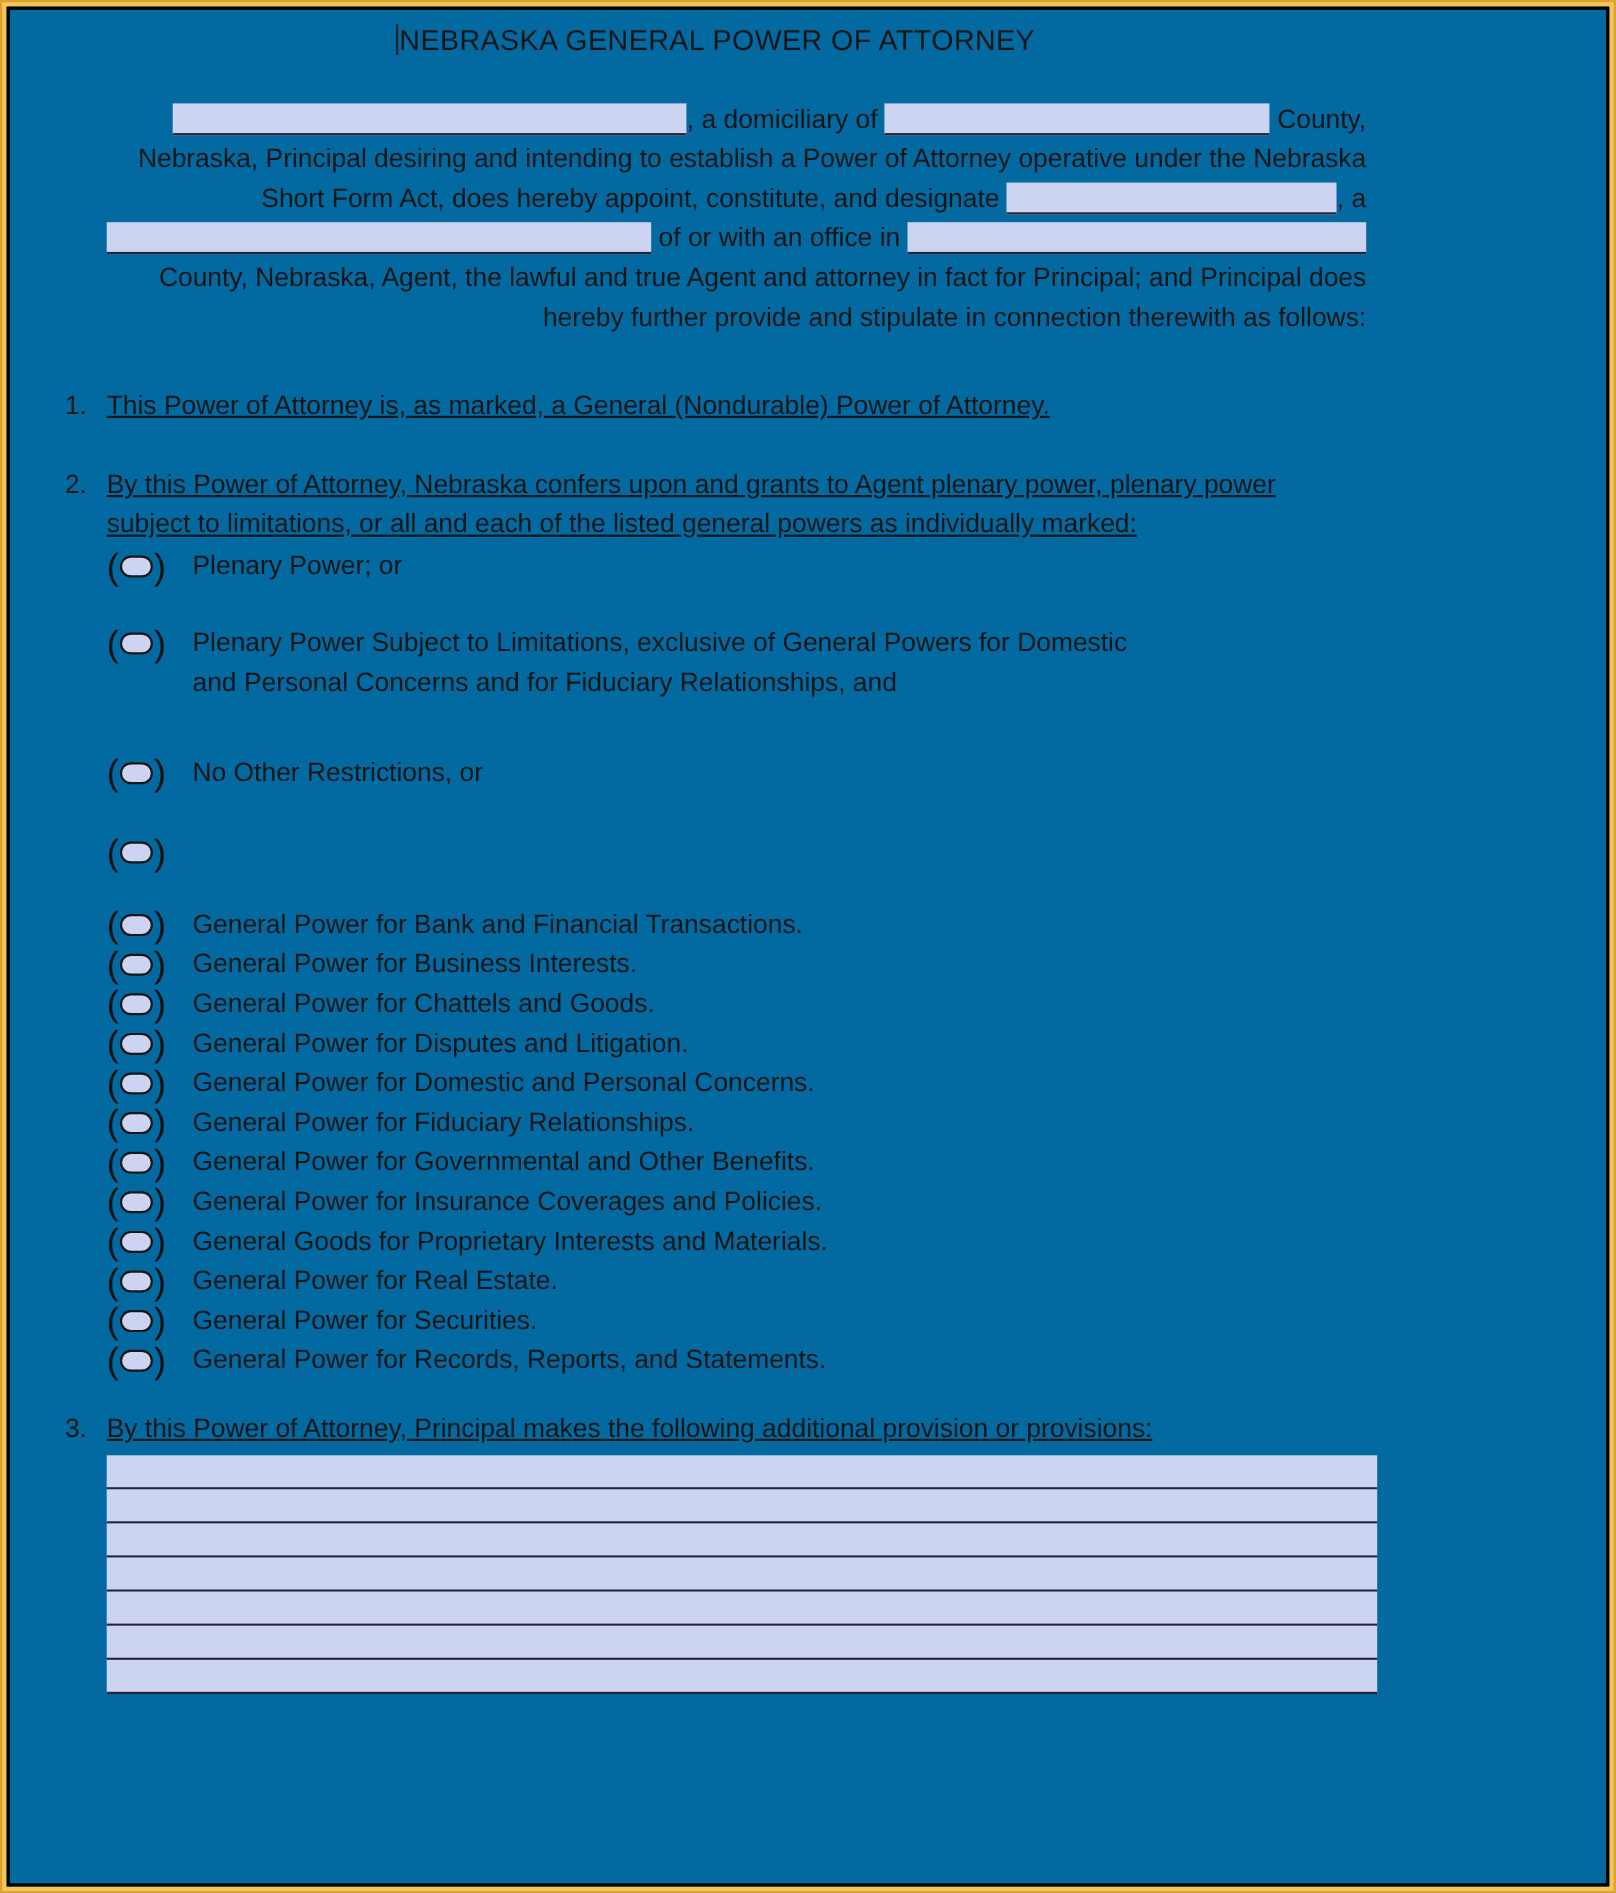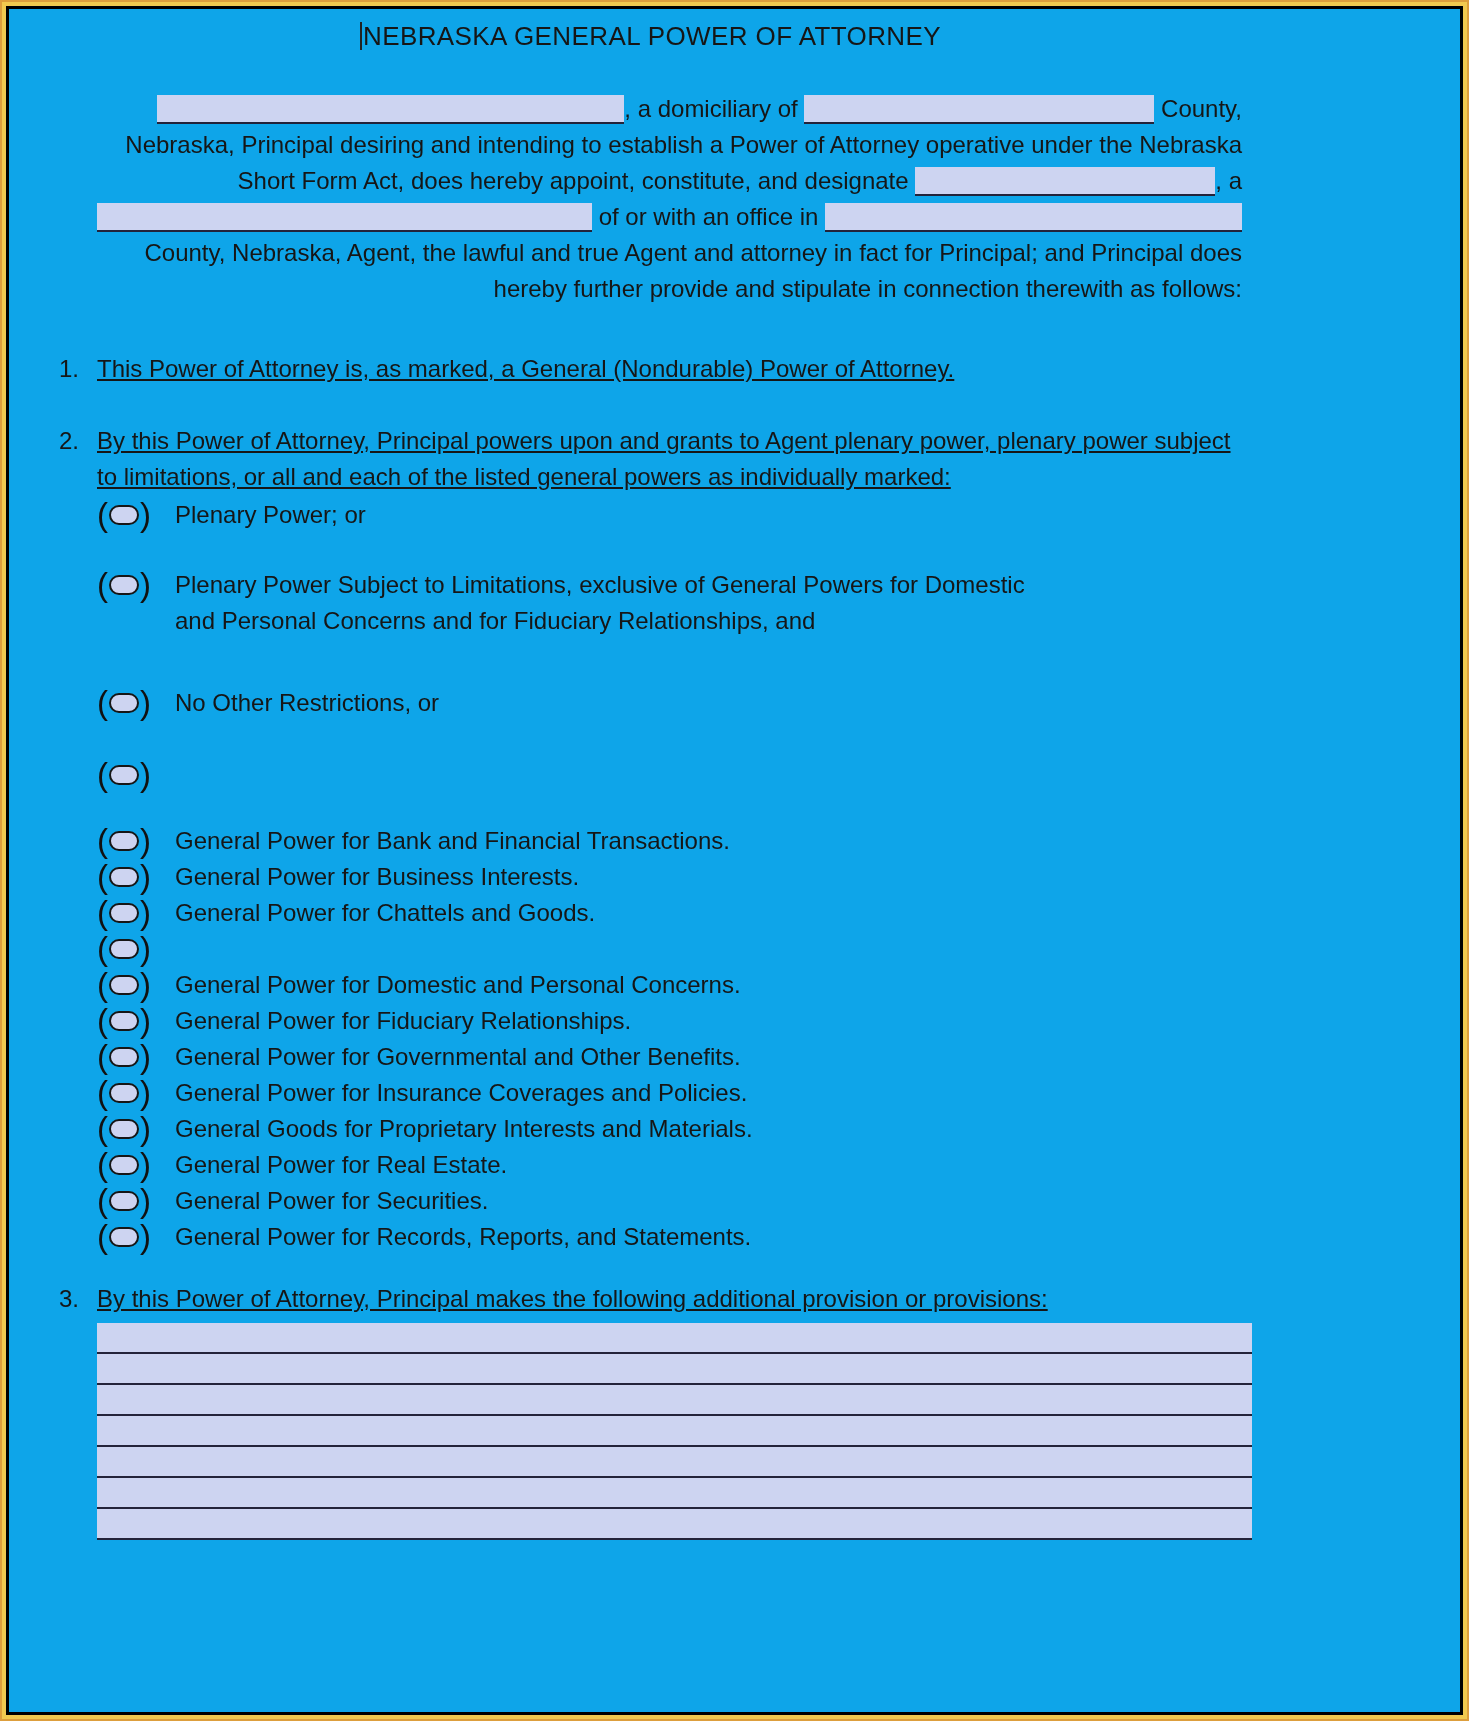--- a/index.html
+++ b/index.html
@@ -18,21 +18,21 @@
   .sheet {
     width: 1469px;
     height: 1721px;
     background: var(--page-border);
     border: 2px solid var(--page-border-outer);
     padding: 4px;
   }
   .page {
     width: 100%;
     height: 100%;
-    background: #0ea5e9;
+    background: #0369a1;
     border: 3px solid #000000;
     overflow: hidden;
     padding: 10px 0 0 50px;
   }
   .title-row {
     width: 1183px;
     text-align: center;
     font-size: 26px;
     line-height: 34px;
     letter-spacing: 0.4px;
@@ -136,21 +136,21 @@
 
     <div class="intro"><span class="blank b1"></span><span>, a domiciliary of </span><span class="blank b2"></span><span> County, Nebraska, Principal desiring and intending to establish a Power of Attorney operative under the Nebraska Short Form Act, does hereby appoint, constitute, and designate </span><span class="blank b3"></span><span>, a </span><span class="blank b4"></span><span> of or with an office in </span><span class="blank b5"></span><span> County, Nebraska, Agent, the lawful and true Agent and attorney in fact for Principal; and Principal does hereby further provide and stipulate in connection therewith as follows:</span></div>
 
     <div class="item item1">
       <span class="num">1.</span>
       <span class="text">This Power of Attorney is, as marked, a General (Nondurable) Power of Attorney.</span>
     </div>
 
     <div class="item item2">
       <span class="num">2.</span>
-      <span class="text">By this Power of Attorney, Principal powers upon and grants to Agent plenary power, plenary power subject to limitations, or all and each of the listed general powers as individually marked:</span>
+      <span class="text">By this Power of Attorney, Nebraska confers upon and grants to Agent plenary power, plenary power subject to limitations, or all and each of the listed general powers as individually marked:</span>
     </div>
 
     <div class="opt opt-plenary">
       <span class="cb">
           <span class="paren">(</span>
           <span class="pill"></span>
           <span class="paren">)</span>
         </span>
       <span class="label">Plenary Power; or</span>
     </div>
@@ -205,20 +205,21 @@
             <span class="paren">)</span>
           </span>
         <span class="label">General Power for Chattels and Goods.</span>
       </div>
       <div class="opt">
         <span class="cb">
             <span class="paren">(</span>
             <span class="pill"></span>
             <span class="paren">)</span>
           </span>
+        <span class="label">General Power for Disputes and Litigation.</span>
       </div>
       <div class="opt">
         <span class="cb">
             <span class="paren">(</span>
             <span class="pill"></span>
             <span class="paren">)</span>
           </span>
         <span class="label">General Power for Domestic and Personal Concerns.</span>
       </div>
       <div class="opt">

